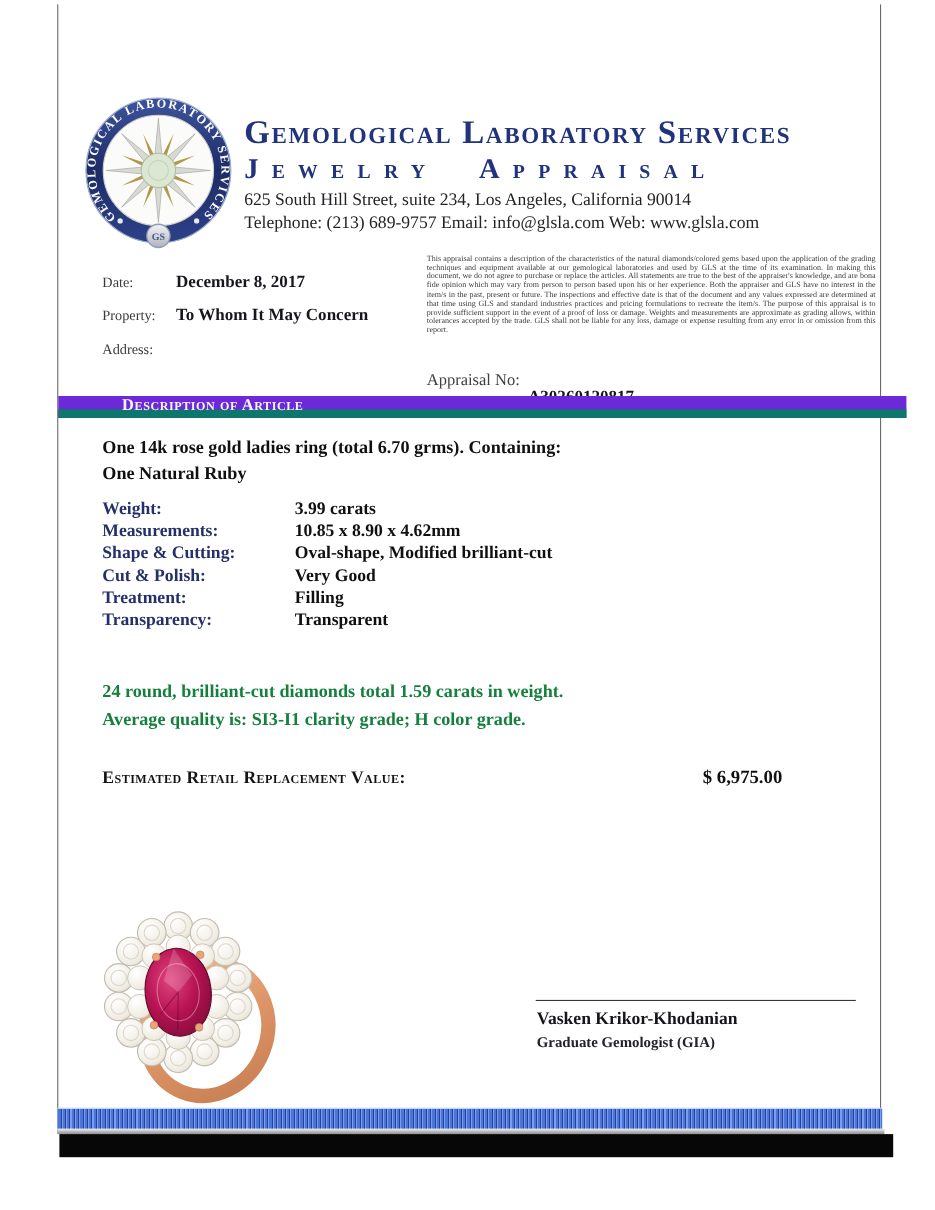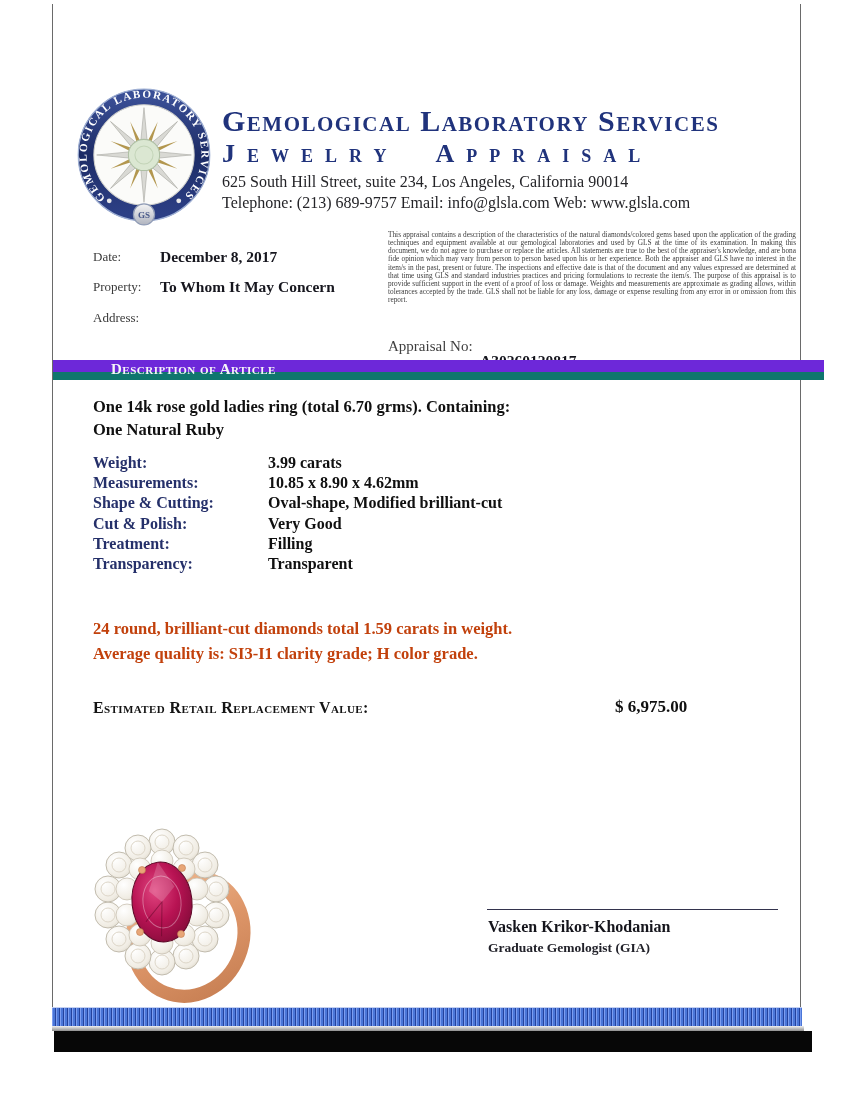--- a/index.html
+++ b/index.html
@@ -43,28 +43,28 @@
     display:block;padding:0 0 0 58px;font-variant:small-caps;font-weight:bold;
     font-size:15px;line-height:18px;color:#f5f5f8;letter-spacing:.5px;
   }
 
   
   .intro{position:absolute;left:93px;top:395px;font-size:16.5px;line-height:23px;font-weight:bold;color:#101010;}
   .props{position:absolute;left:93px;top:453px;font-size:16px;line-height:20.2px;}
   .prop-row{display:flex;}
   .prop-label{width:175px;font-weight:bold;color:#25306a;}
   .prop-value{font-weight:bold;color:#101010;}
-  .diamonds{position:absolute;left:93px;top:616px;font-size:16.5px;line-height:25px;font-weight:bold;color:#c2410c;}
+  .diamonds{position:absolute;left:93px;top:616px;font-size:16.5px;line-height:25px;font-weight:bold;color:#15803d;}
 
   
   .errv-label{
     position:absolute;left:93px;top:699px;font-variant:small-caps;font-weight:bold;
     font-size:16px;color:#141414;letter-spacing:.4px;
   }
-  .errv-amount{position:absolute;left:615px;top:697px;width:120px;text-align:left;
+  .errv-amount{position:absolute;left:615px;top:697px;width:120px;text-align:center;
     font-size:17px;font-weight:bold;color:#101010;}
 
   
   .ring-photo{position:absolute;left:60px;top:820px;width:215px;height:192px;}
   .rn-label{position:absolute;left:205px;top:1011px;font-size:17px;font-weight:bold;color:#1a1a1a;}
   .sig-line{position:absolute;left:487px;top:909px;width:291px;height:1px;background:#33334d;}
   .sig-name{position:absolute;left:488px;top:918px;font-size:16px;font-weight:bold;color:#15151c;}
   .sig-title{position:absolute;left:488px;top:940px;font-size:13.5px;font-weight:bold;color:#22222a;}
 
   

